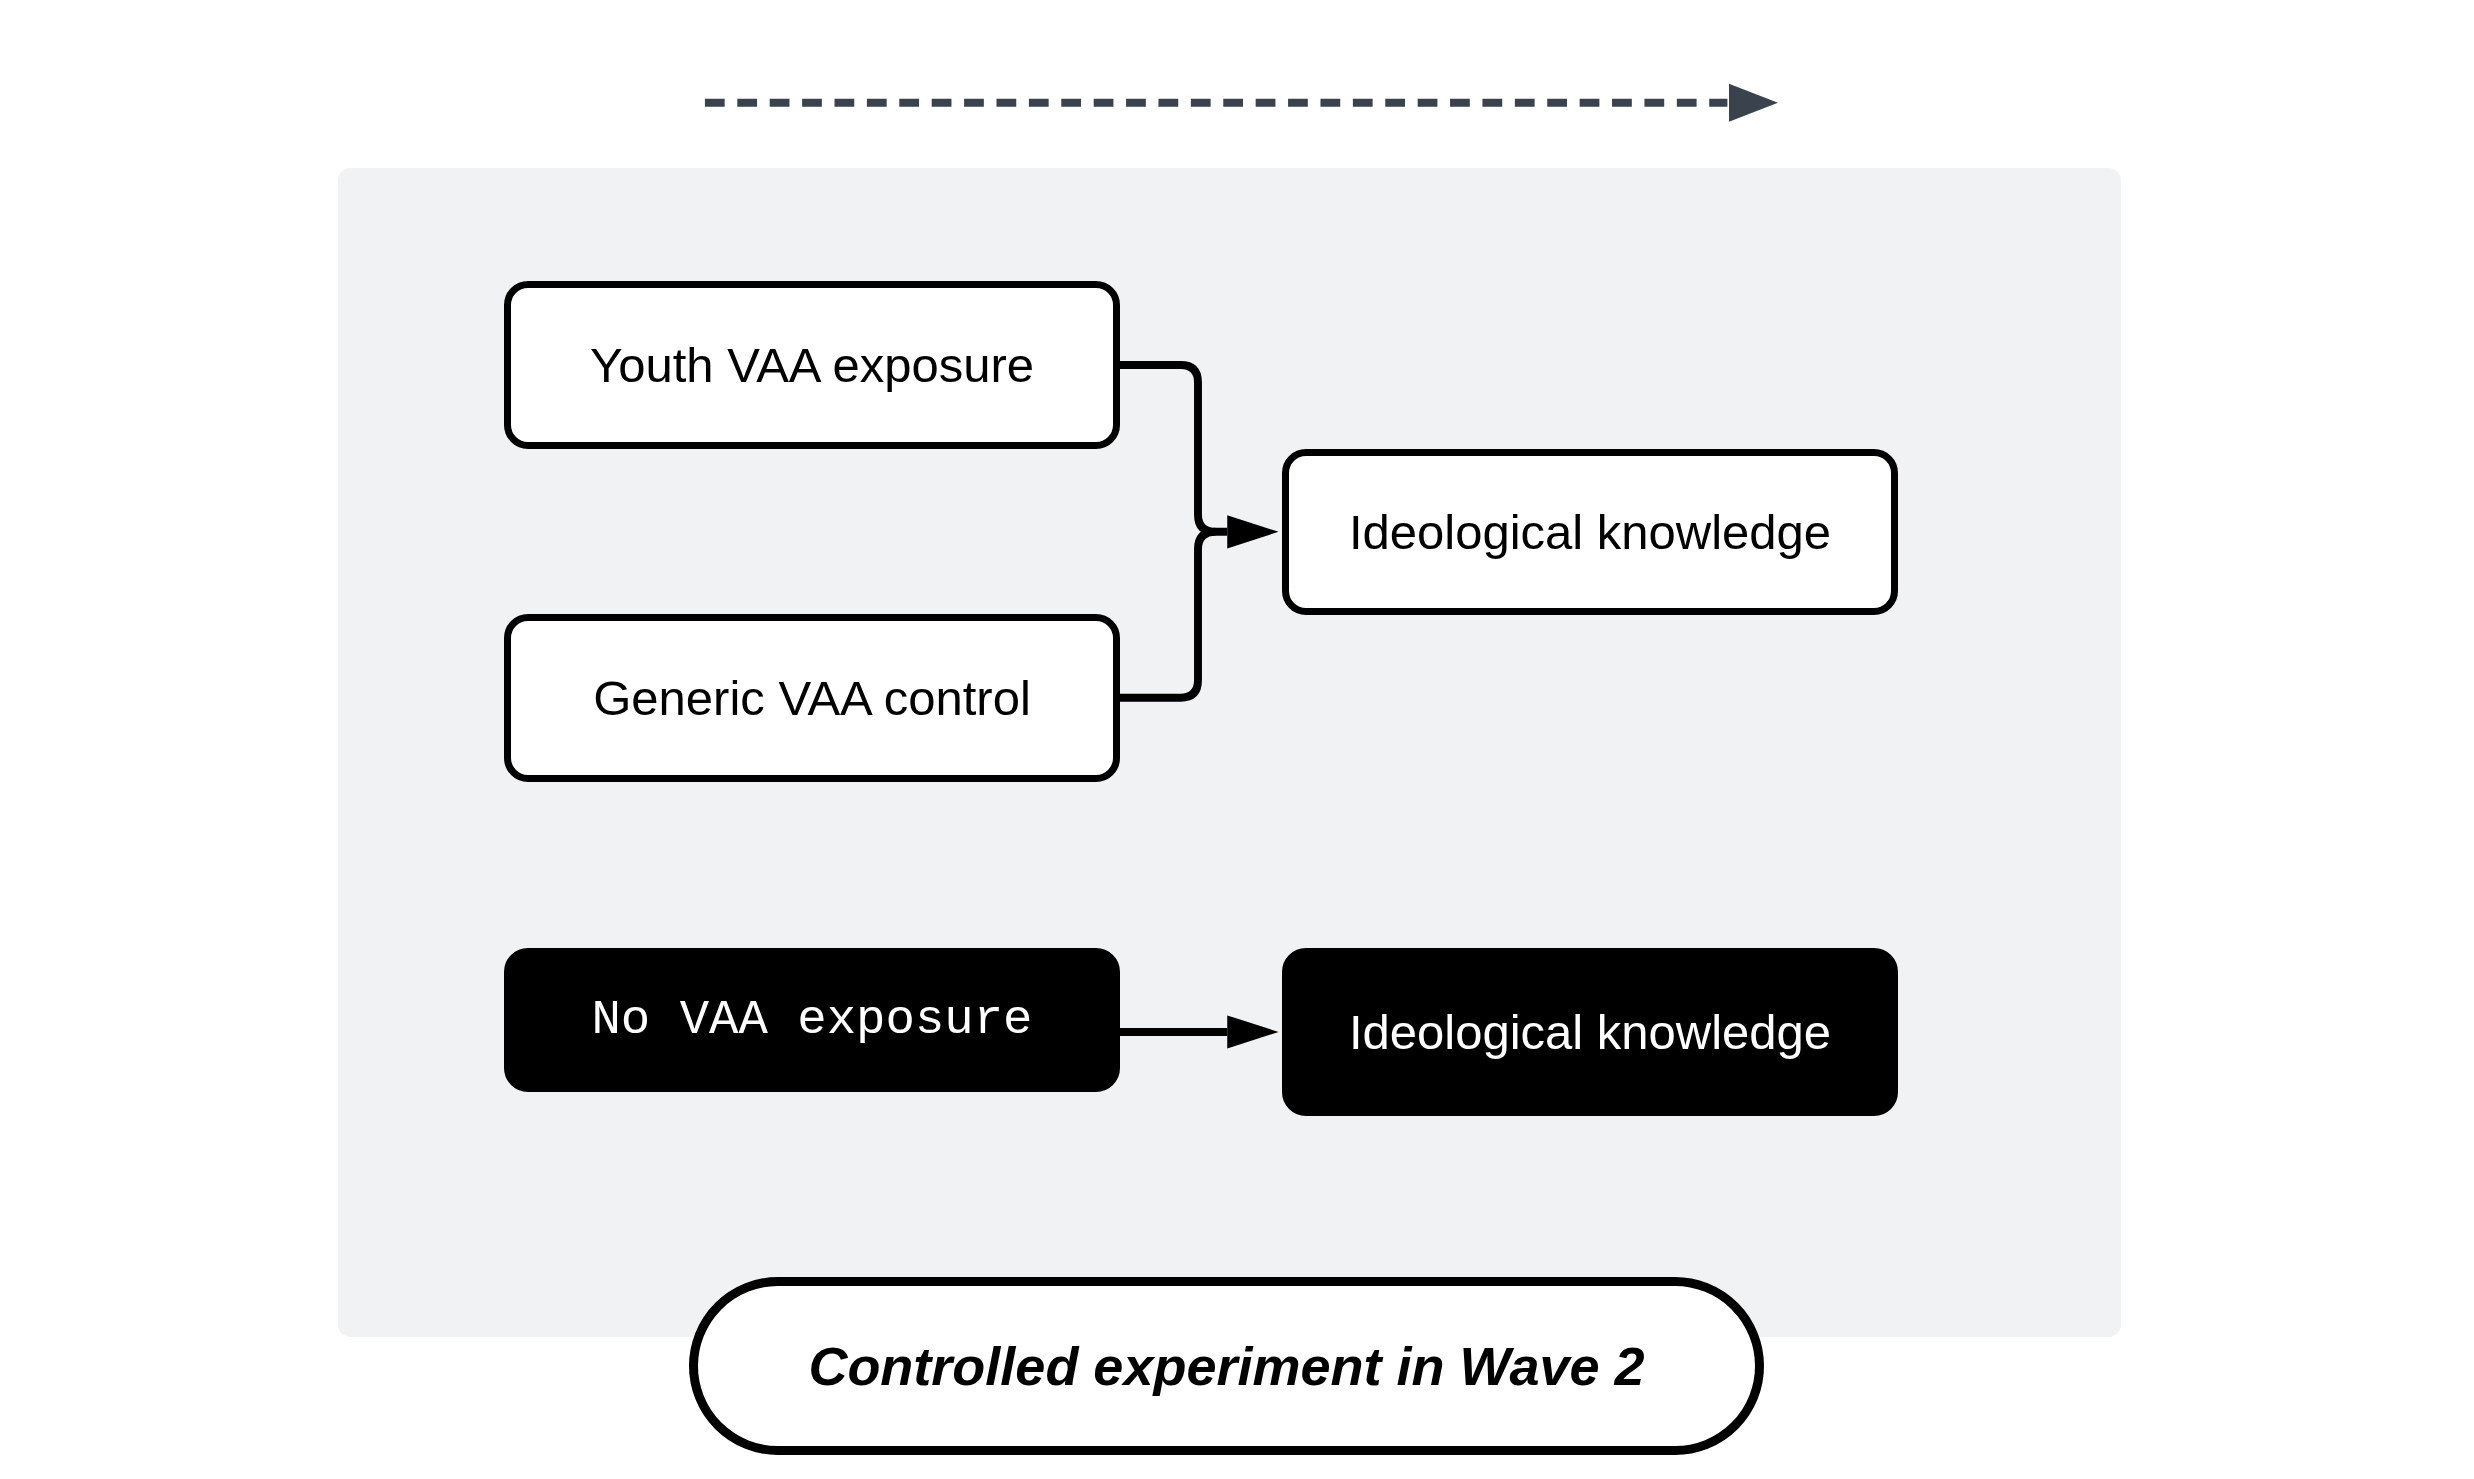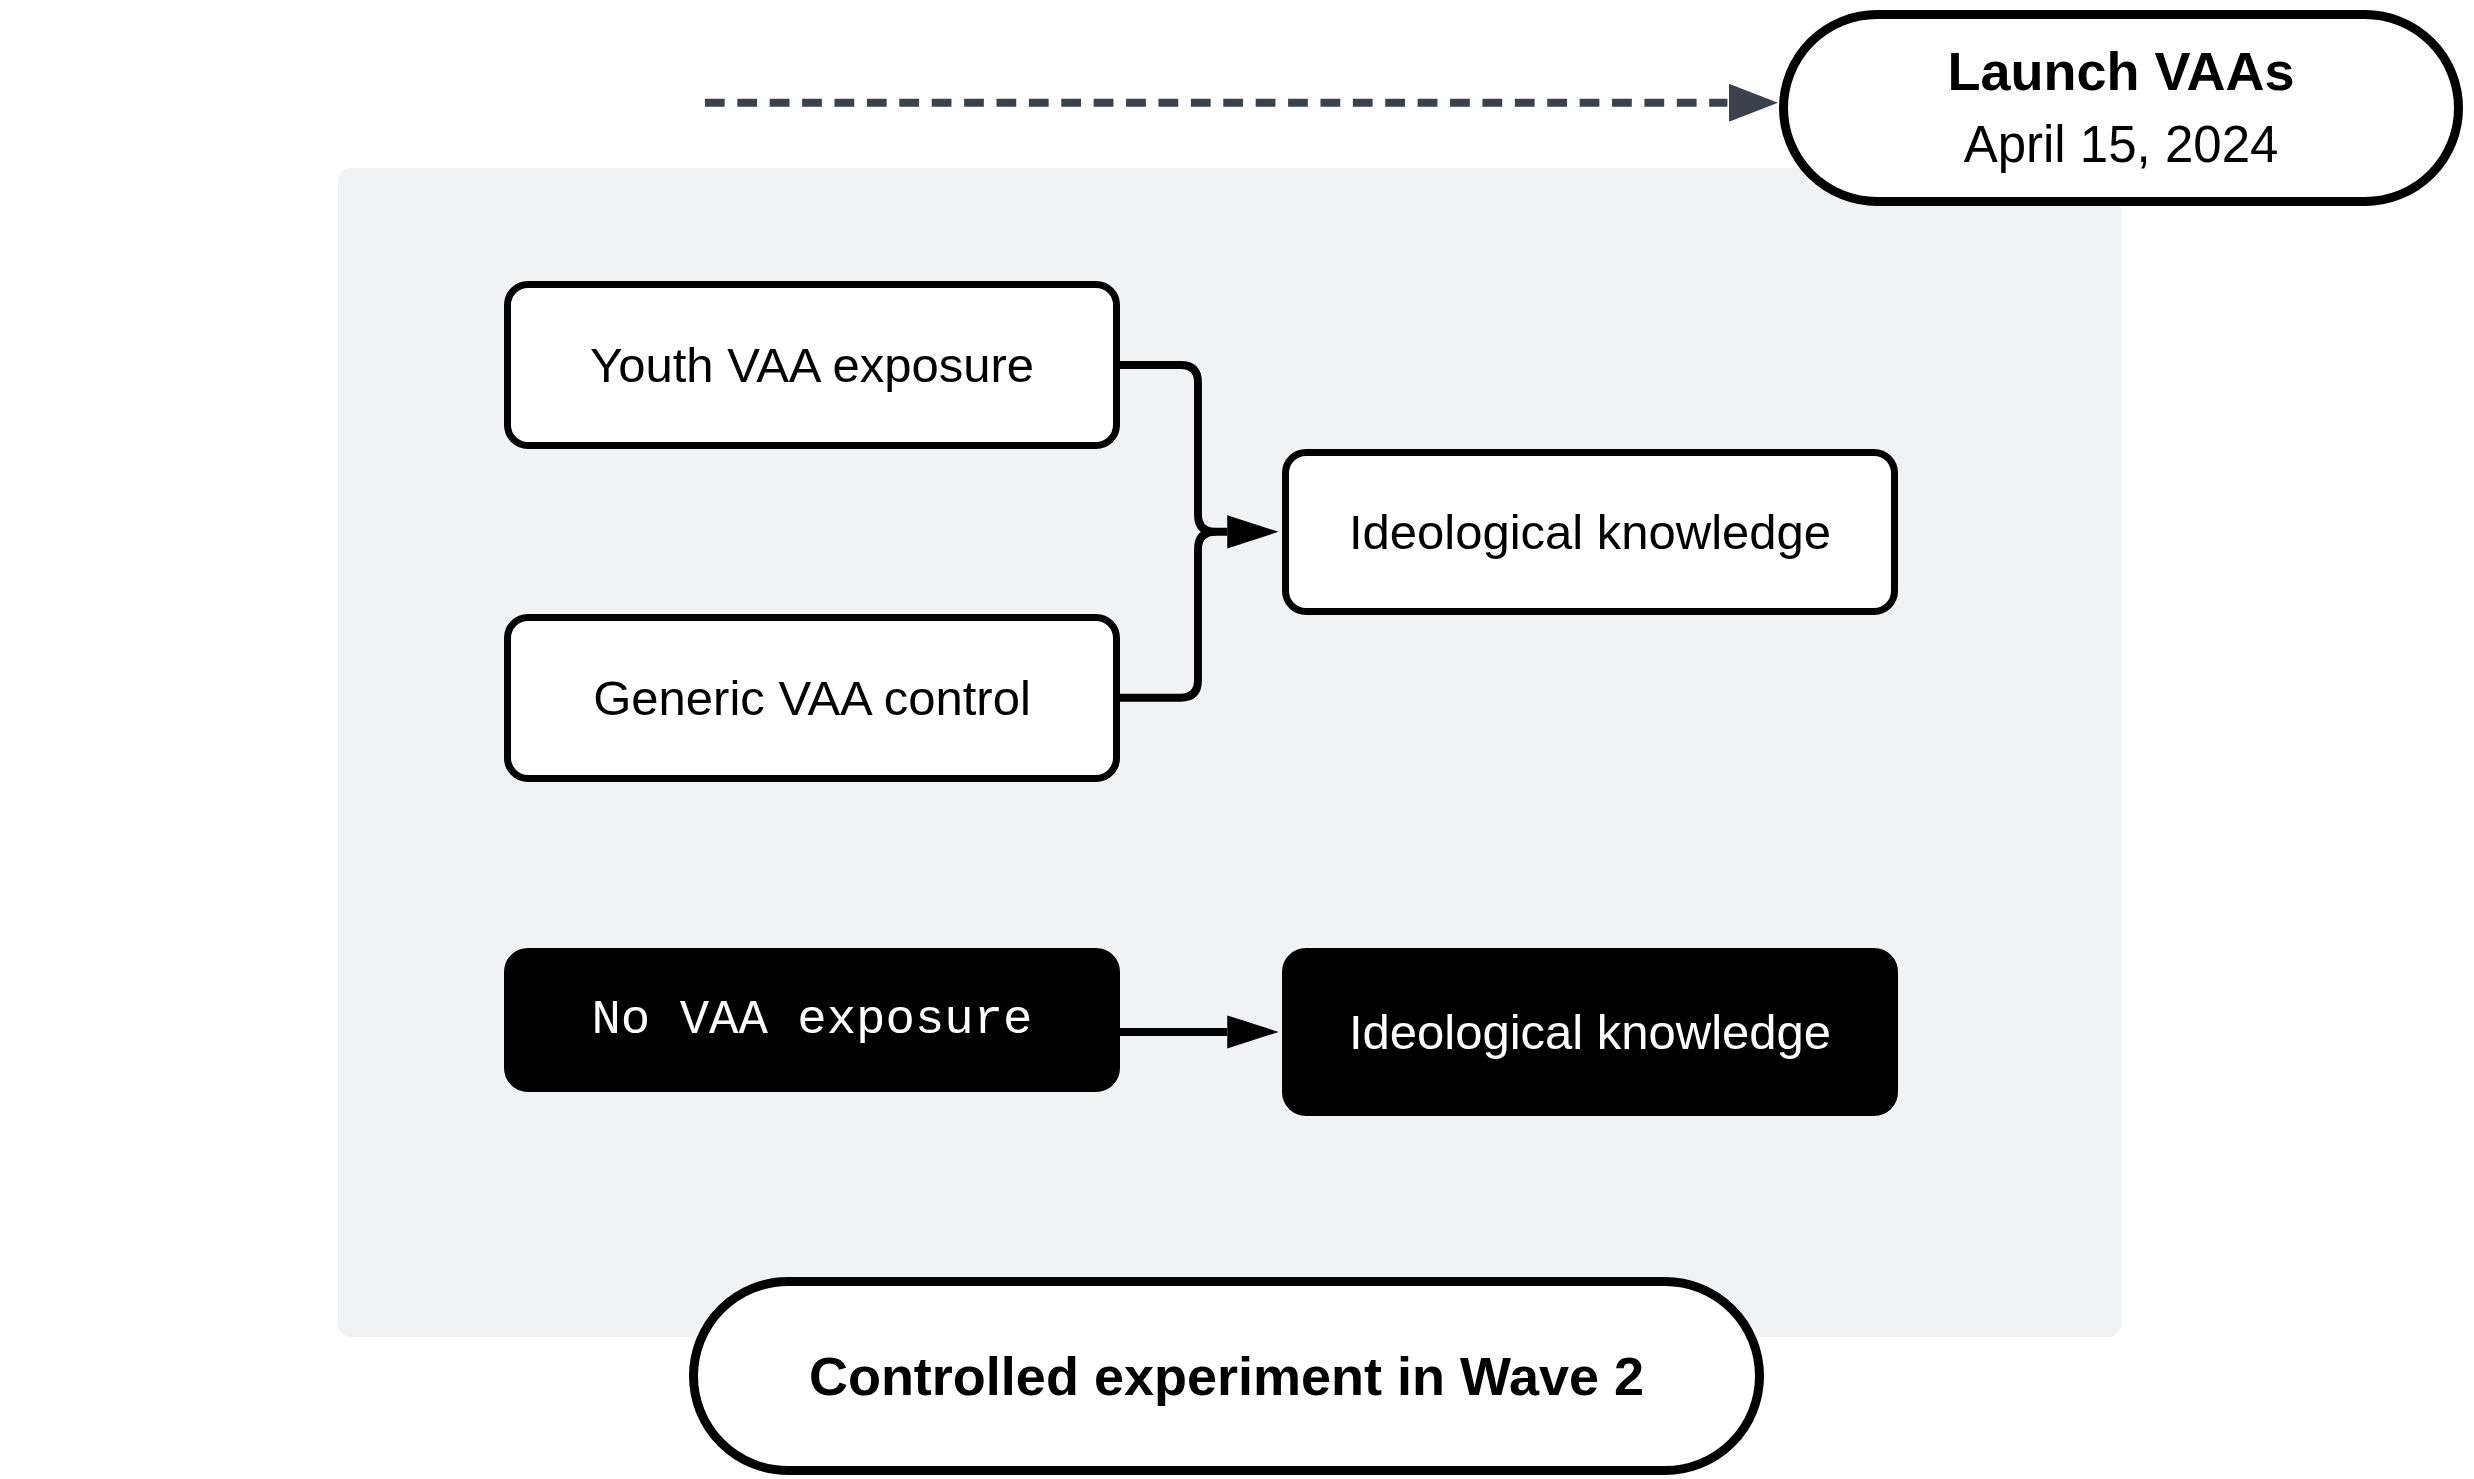--- a/index.html
+++ b/index.html
@@ -43,21 +43,21 @@
     line-height: 74px;
     white-space: nowrap;
   }
   .pill-sub {
     font-size: 51px;
     line-height: 74px;
     white-space: nowrap;
   }
   .pill-tl { left: 11px;   top: 9.5px;   width: 684px;  height: 196px; }
   .pill-tr { left: 1779px; top: 9.5px;   width: 684px;  height: 196px; }
-  .pill-caption { left: 689px; top: 1277px; width: 1075px; height: 198px; }
+  .pill-caption { left: 689px; top: 1277px; width: 1075px; height: 178px; font-style: italic; }
   .pill-caption .pill-title { font-size: 54px; }
 
   .node {
     position: absolute;
     box-sizing: border-box;
     background: var(--c-node_fill, #ffffff);
     border: 7.1px solid var(--c-node_border, #000000);
     border-radius: 24px;
     display: flex;
     flex-direction: column;
@@ -119,24 +119,20 @@
       <polygon class="conn-head" points="1553,652 1553,694 1618,673"></polygon>
     </g>
 
     <g>
       <line class="conn" x1="1414" y1="1306" x2="1553" y2="1306"></line>
       <polygon class="conn-head" points="1553,1285 1553,1327 1618,1306"></polygon>
     </g>
   </svg>
 
 
-  <div class="pill pill-tr">
-    <div class="pill-title">Launch VAAs</div>
-    <div class="pill-sub">April 15, 2024</div>
-  </div>
 
   <div class="node node-youth">
     <div>Youth VAA exposure</div>
   </div>
 
   <div class="node node-generic">
     <div>Generic VAA control</div>
   </div>
 
   <div class="node node-ideo1">

